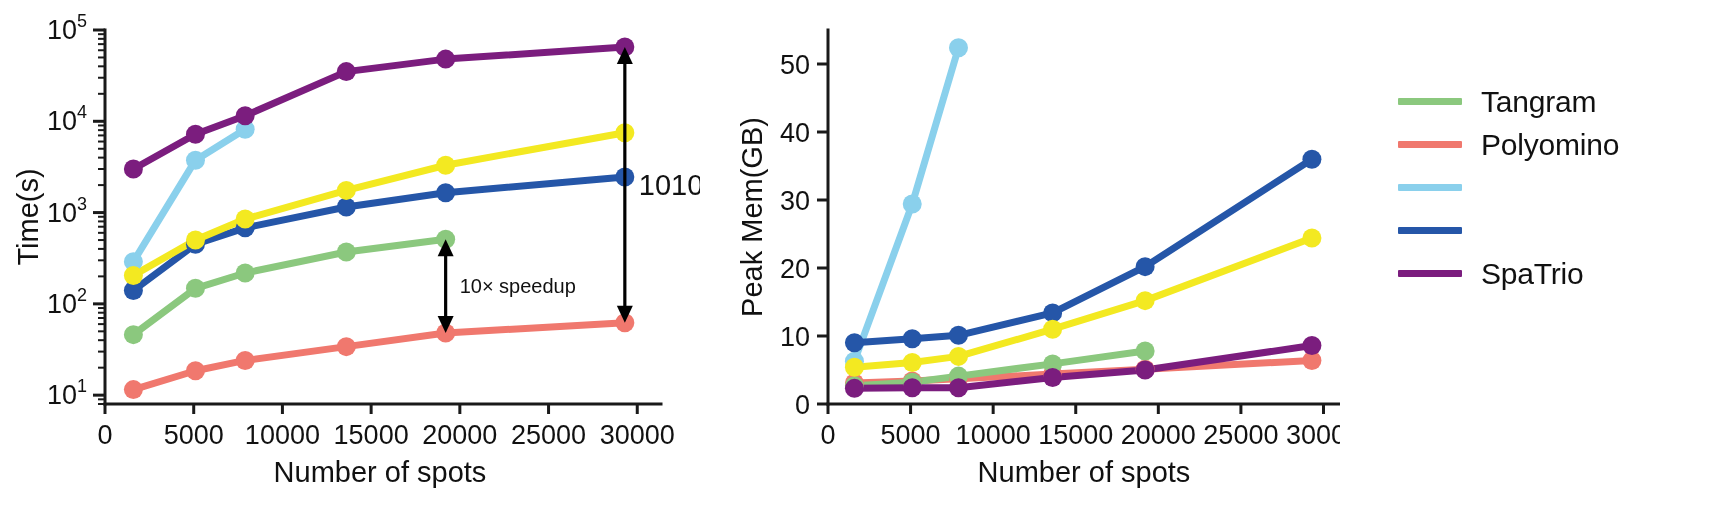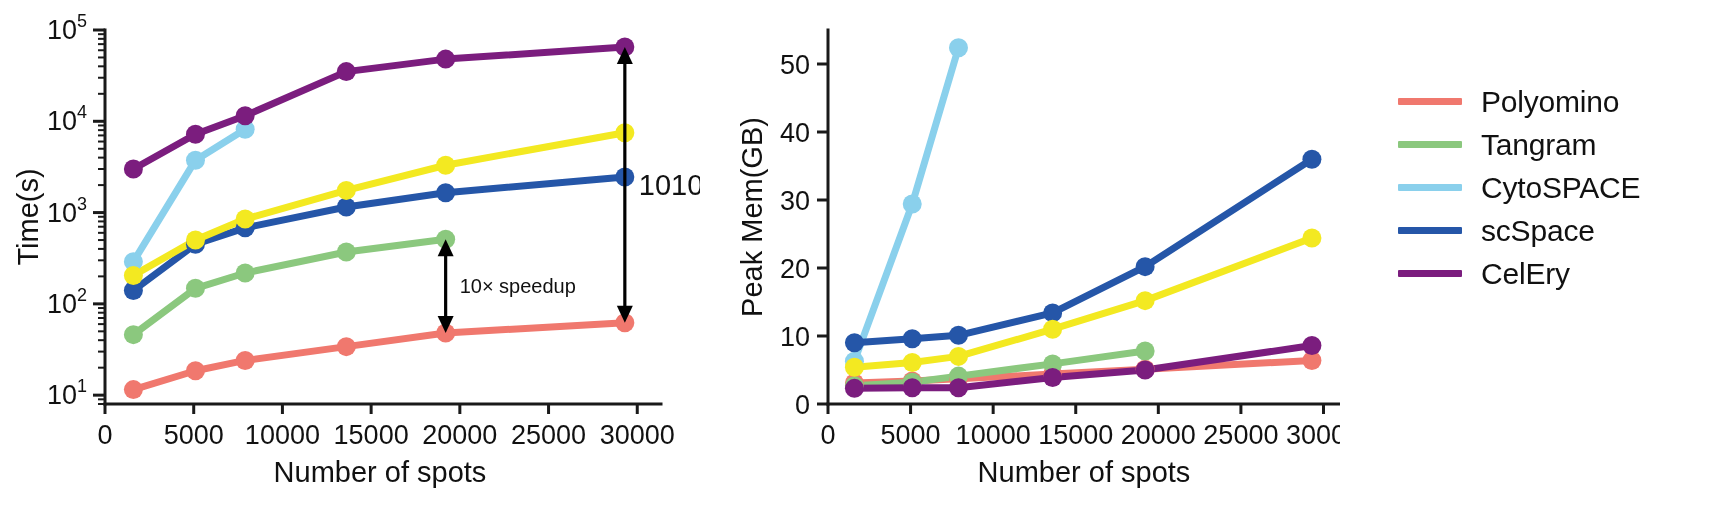--- a/index.html
+++ b/index.html
@@ -259,34 +259,32 @@
         <circle cx="172.23" cy="387.68" r="9.5" fill="#7B1D7E"></circle>
         <circle cx="218.48" cy="387.68" r="9.5" fill="#7B1D7E"></circle>
         <circle cx="312.62" cy="377.48" r="9.5" fill="#7B1D7E"></circle>
         <circle cx="405.11" cy="370.00" r="9.5" fill="#7B1D7E"></circle>
         <circle cx="571.92" cy="345.52" r="9.5" fill="#7B1D7E"></circle>
       </svg>
   </div>
 
   <div id="legend">
       <div class="legend-row">
+        <div class="legend-swatch" style="background: rgb(139, 200, 126);"></div>
+        <div class="legend-label">Tangram</div>
+      </div>
+      <div class="legend-row">
         <div class="legend-swatch" style="background: rgb(240, 120, 110);"></div>
         <div class="legend-label">Polyomino</div>
       </div>
       <div class="legend-row">
-        <div class="legend-swatch" style="background: rgb(139, 200, 126);"></div>
-        <div class="legend-label">Tangram</div>
-      </div>
-      <div class="legend-row">
         <div class="legend-swatch" style="background: rgb(138, 208, 236);"></div>
-        <div class="legend-label">CytoSPACE</div>
       </div>
       <div class="legend-row">
         <div class="legend-swatch" style="background: rgb(37, 86, 168);"></div>
-        <div class="legend-label">scSpace</div>
       </div>
       <div class="legend-row">
         <div class="legend-swatch" style="background: rgb(123, 29, 126);"></div>
-        <div class="legend-label">CelEry</div>
+        <div class="legend-label">SpaTrio</div>
       </div>
     </div>
 
 </div>
 
 </body></html>

